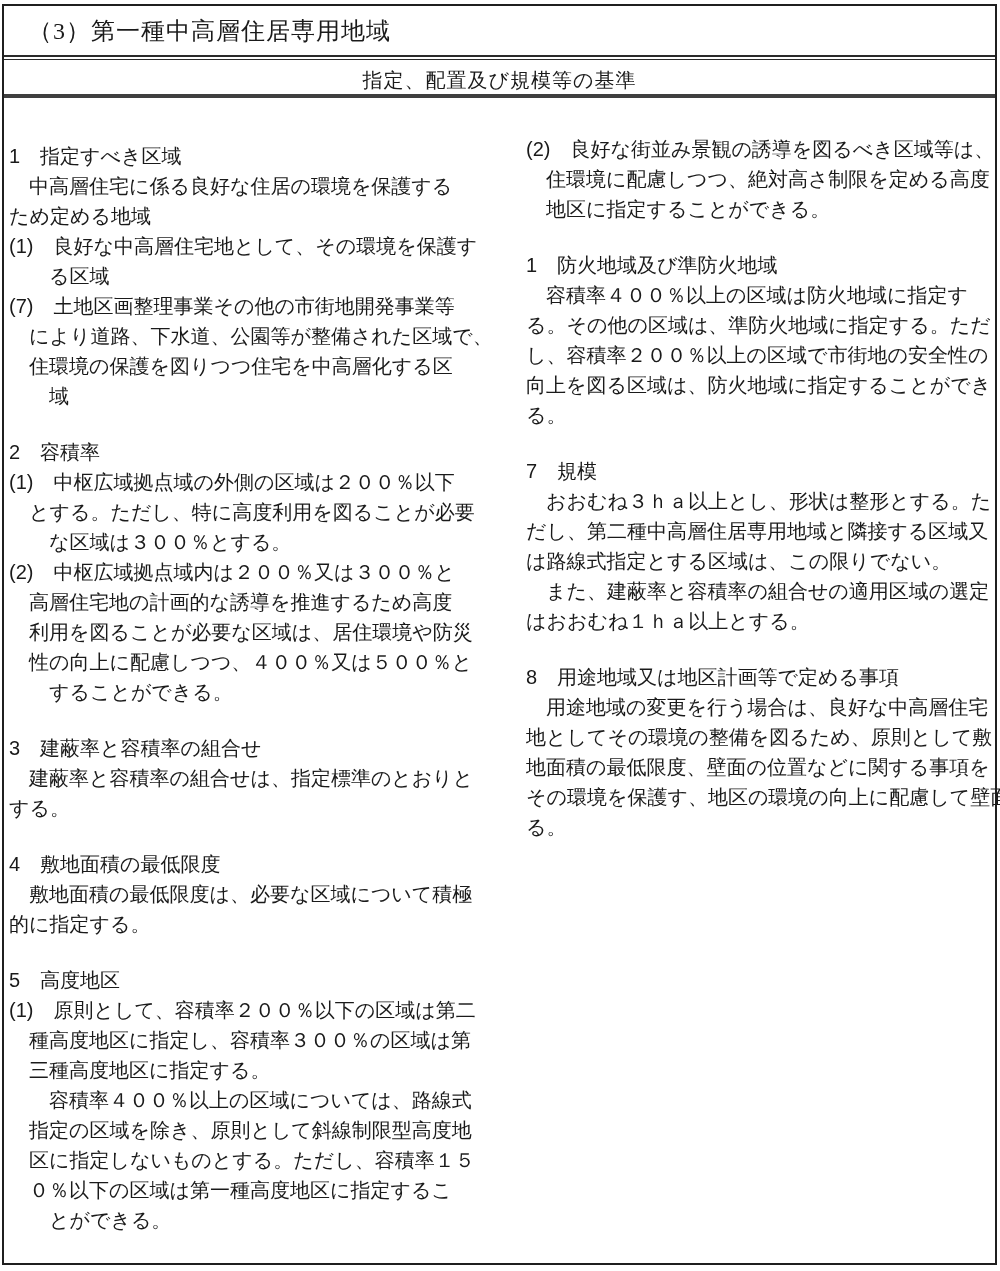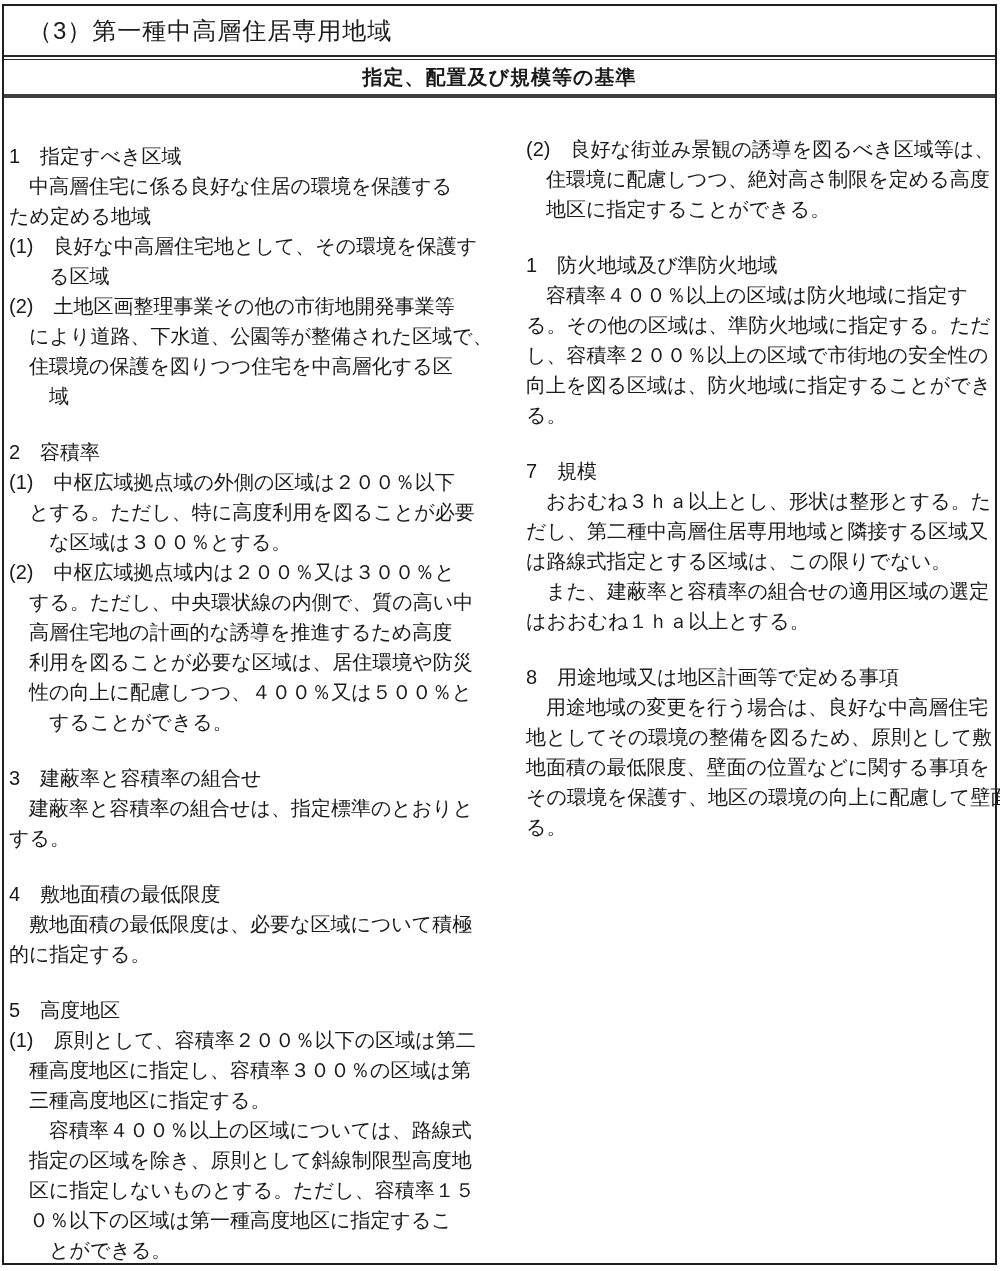--- a/index.html
+++ b/index.html
@@ -29,34 +29,35 @@
   }
   .title-row {
     height: 49px;
     display: flex;
     align-items: center;
     padding-left: 24px;
     font-size: 24px;
     font-weight: 500;
     letter-spacing: 1px;
     flex: none;
+    font-family: Liberation Serif, serif;
   }
   .double-rule {
     height: 2px;
     border-top: 2px solid #2a2a2a;
     border-bottom: 1px solid #2a2a2a;
     flex: none;
   }
   .header-row {
     height: 34px;
     display: flex;
-    align-items: center;
+    align-items: flex-end;
     justify-content: center;
     font-size: 20px;
-    font-weight: 700;
+    font-weight: 400;
     letter-spacing: 1px;
     flex: none;
   }
   .thick-rule {
     height: 4px;
     background: #3f3f3f;
     flex: none;
   }
   .body-area {
     flex: 1;
@@ -106,32 +107,31 @@
     <div class="thick-rule"></div>
 
     <div class="body-area">
       <div class="col col-left" id="col-left">
           <div class="section">
             <div class="line">1　指定すべき区域</div>
             <div class="line">　中高層住宅に係る良好な住居の環境を保護する</div>
             <div class="line">ため定める地域</div>
             <div class="line">(1)　良好な中高層住宅地として、その環境を保護す</div>
             <div class="line">　　る区域</div>
-            <div class="line">(2)　土地区画整理事業その他の市街地開発事業等</div>
+            <div class="line">(7)　土地区画整理事業その他の市街地開発事業等</div>
             <div class="line">　により道路、下水道、公園等が整備された区域で、</div>
             <div class="line">　住環境の保護を図りつつ住宅を中高層化する区</div>
             <div class="line">　　域</div>
           </div>
           <div class="section">
             <div class="line">2　容積率</div>
             <div class="line">(1)　中枢広域拠点域の外側の区域は２００％以下</div>
             <div class="line">　とする。ただし、特に高度利用を図ることが必要</div>
             <div class="line">　　な区域は３００％とする。</div>
             <div class="line">(2)　中枢広域拠点域内は２００％又は３００％と</div>
-            <div class="line">　する。ただし、中央環状線の内側で、質の高い中</div>
             <div class="line">　高層住宅地の計画的な誘導を推進するため高度</div>
             <div class="line">　利用を図ることが必要な区域は、居住環境や防災</div>
             <div class="line">　性の向上に配慮しつつ、４００％又は５００％と</div>
             <div class="line">　　することができる。</div>
           </div>
           <div class="section">
             <div class="line">3　建蔽率と容積率の組合せ</div>
             <div class="line">　建蔽率と容積率の組合せは、指定標準のとおりと</div>
             <div class="line">する。</div>
           </div>

